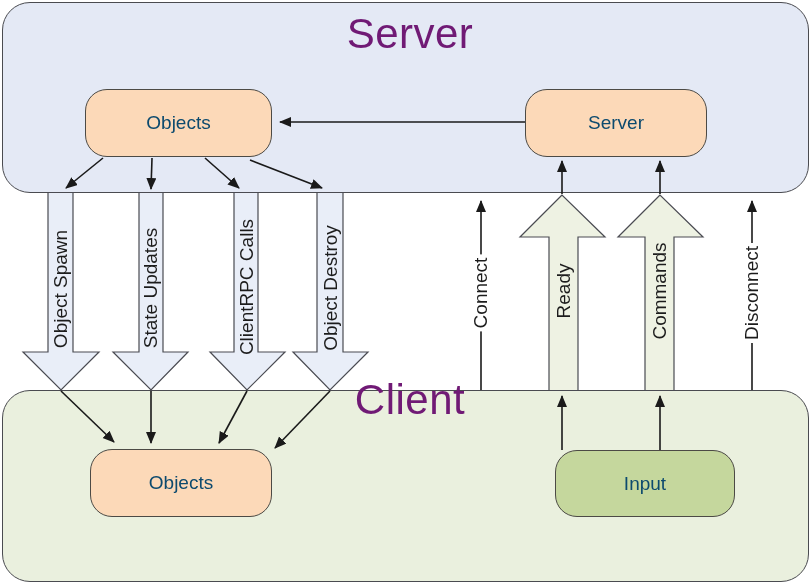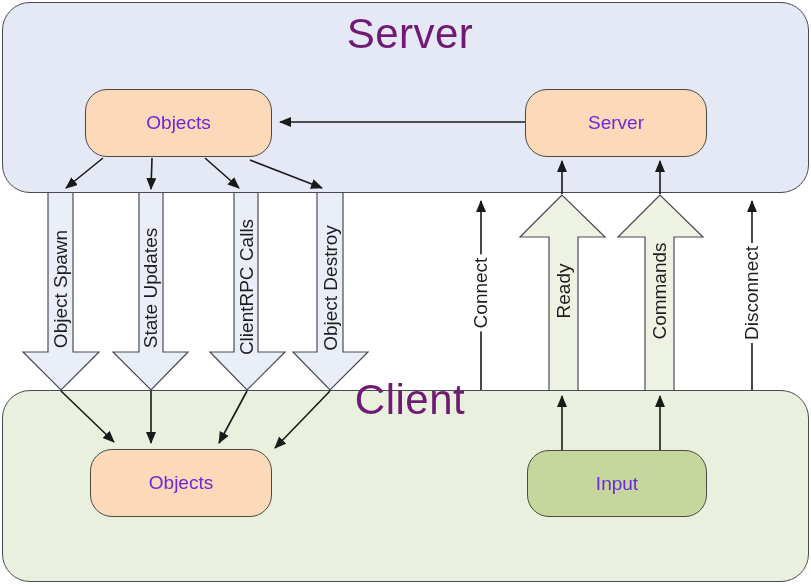--- a/index.html
+++ b/index.html
@@ -13,24 +13,24 @@
   }
   .zone-server { left:2px; top:2px; width:807px; height:191px; background:#e4e9f5; }
   .zone-client { left:2px; top:390px; width:807px; height:192px; background:#eaf0de; }
   .zone-title {
     position:absolute; width:300px; text-align:center; font-size:42px;
     color:#701a75; letter-spacing:0.5px;
   }
   .node {
     position:absolute; border:1.5px solid #4c4a45; border-radius:22px;
     box-sizing:border-box; display:flex; align-items:center; justify-content:center;
-    font-size:19px; color:#6d28d9;
+    font-size:19px; color:#0c4a6e;
   }
   .node-peach { background:#fcd9b8; }
-  .node-green { background:#c5d79d; }
+  .node-green { background:#c5d79d;margin-left:28px; }
   svg.arrows { position:absolute; left:0; top:0; pointer-events:none; }
   .vlabel {
     position:absolute; white-space:nowrap; font-size:19px; color:#1c1c1c;
     transform:translate(-50%,-50%) rotate(-90deg);
   }
   .vlabel.on-line { background:#ffffff; padding:0 3px; }
 </style>
 </head>
 <body>
 

